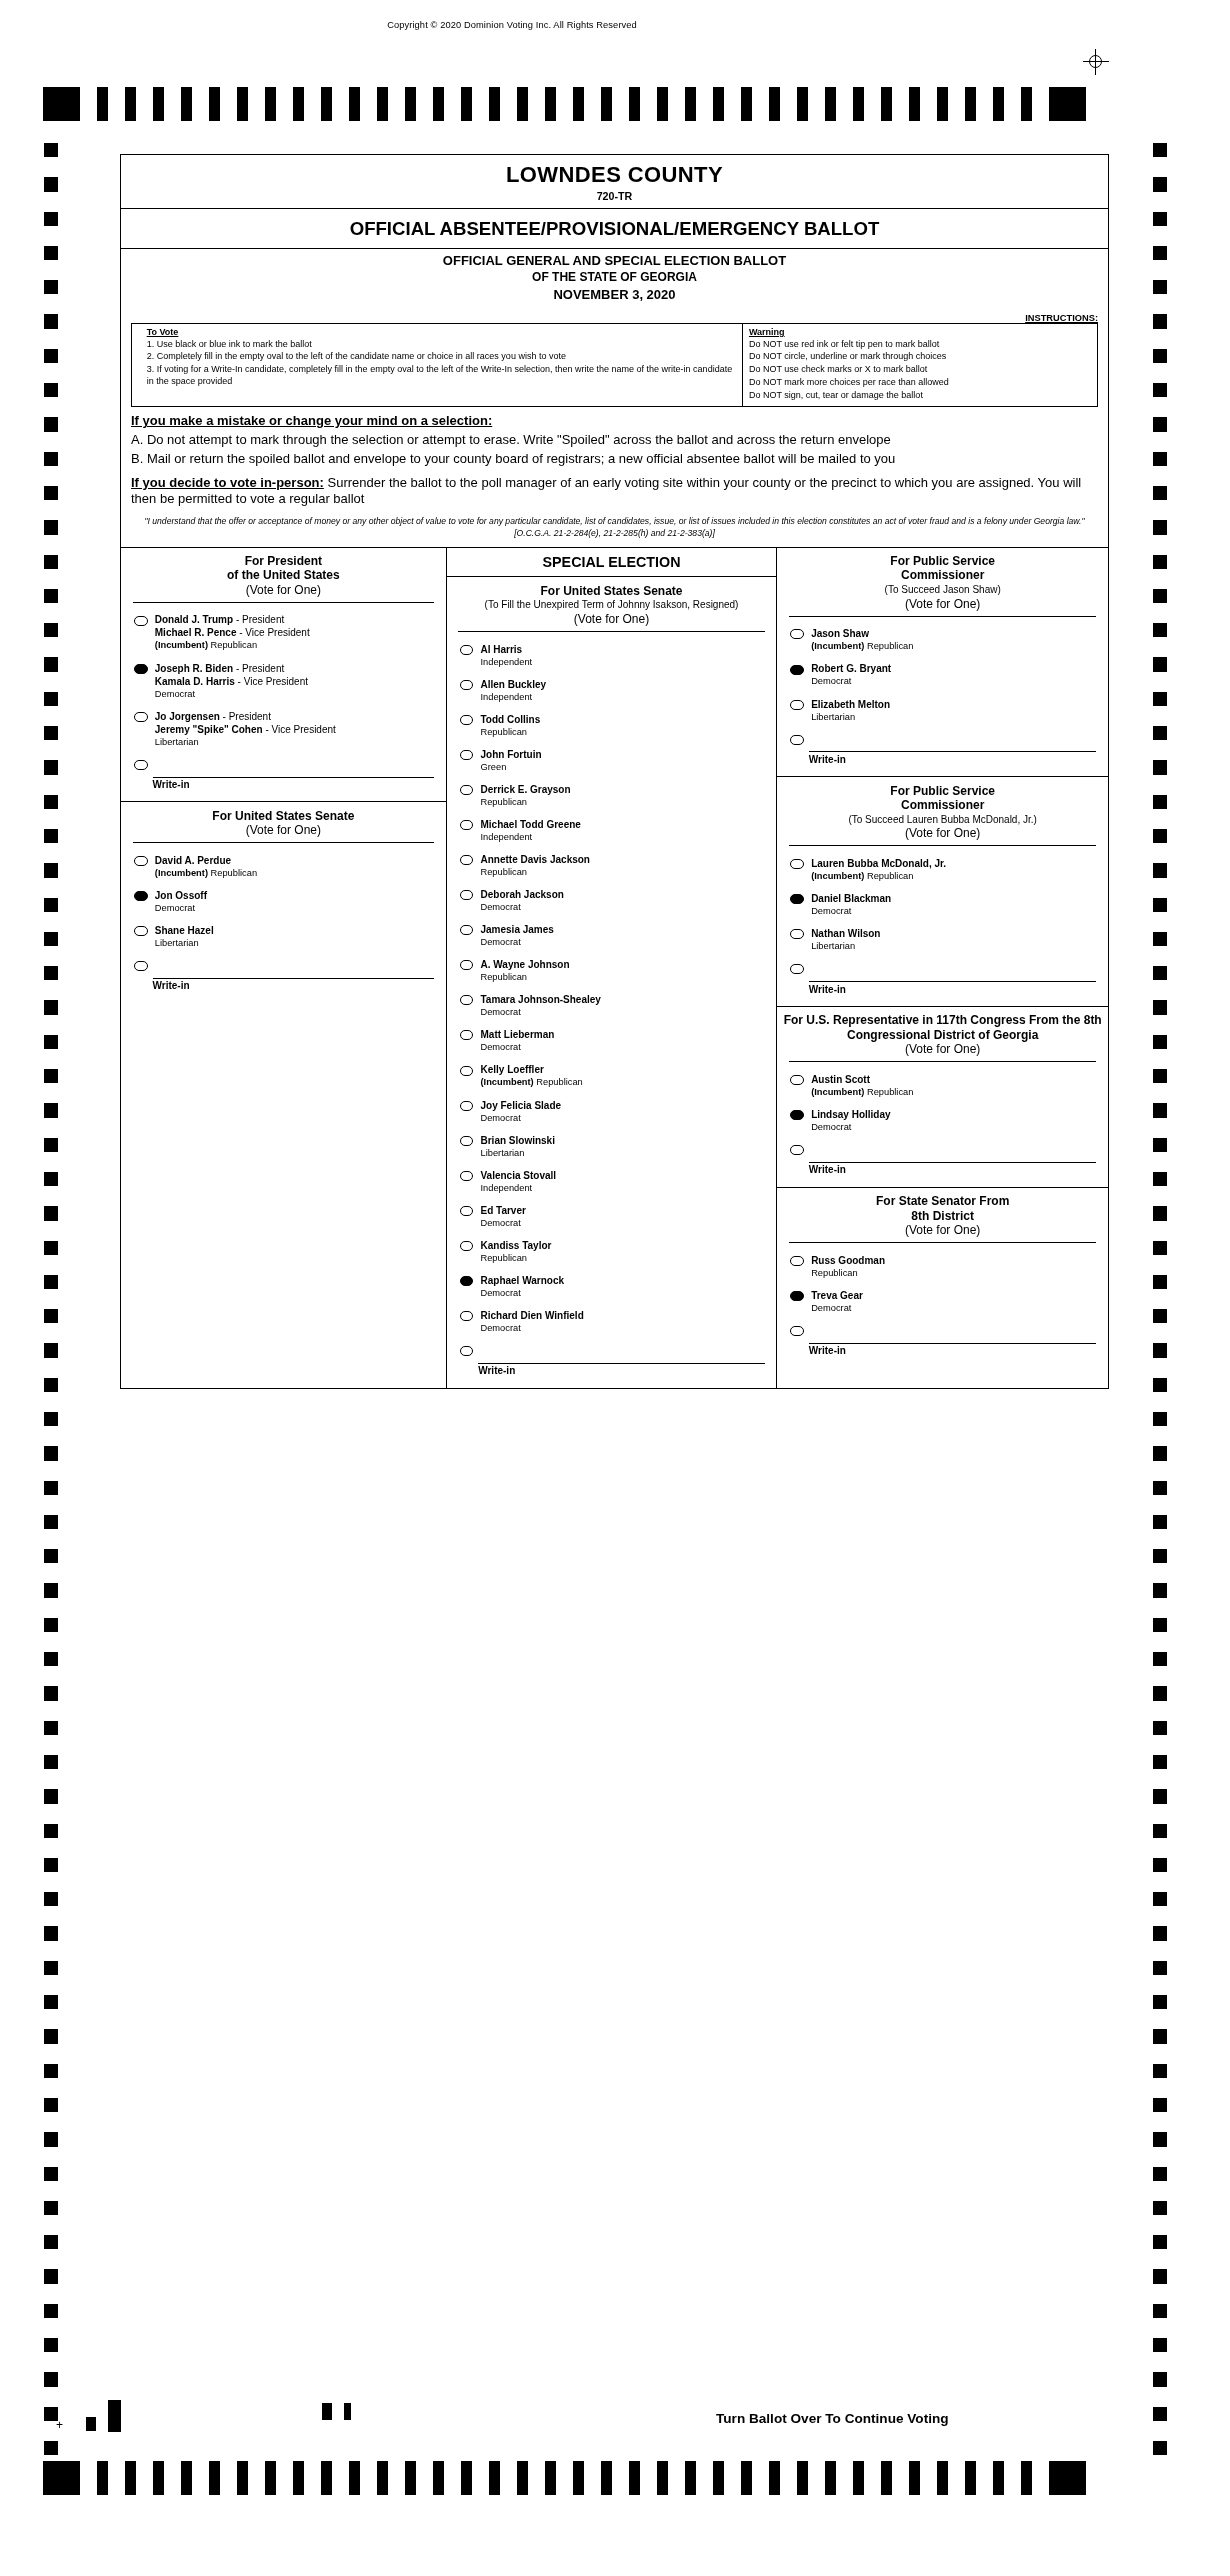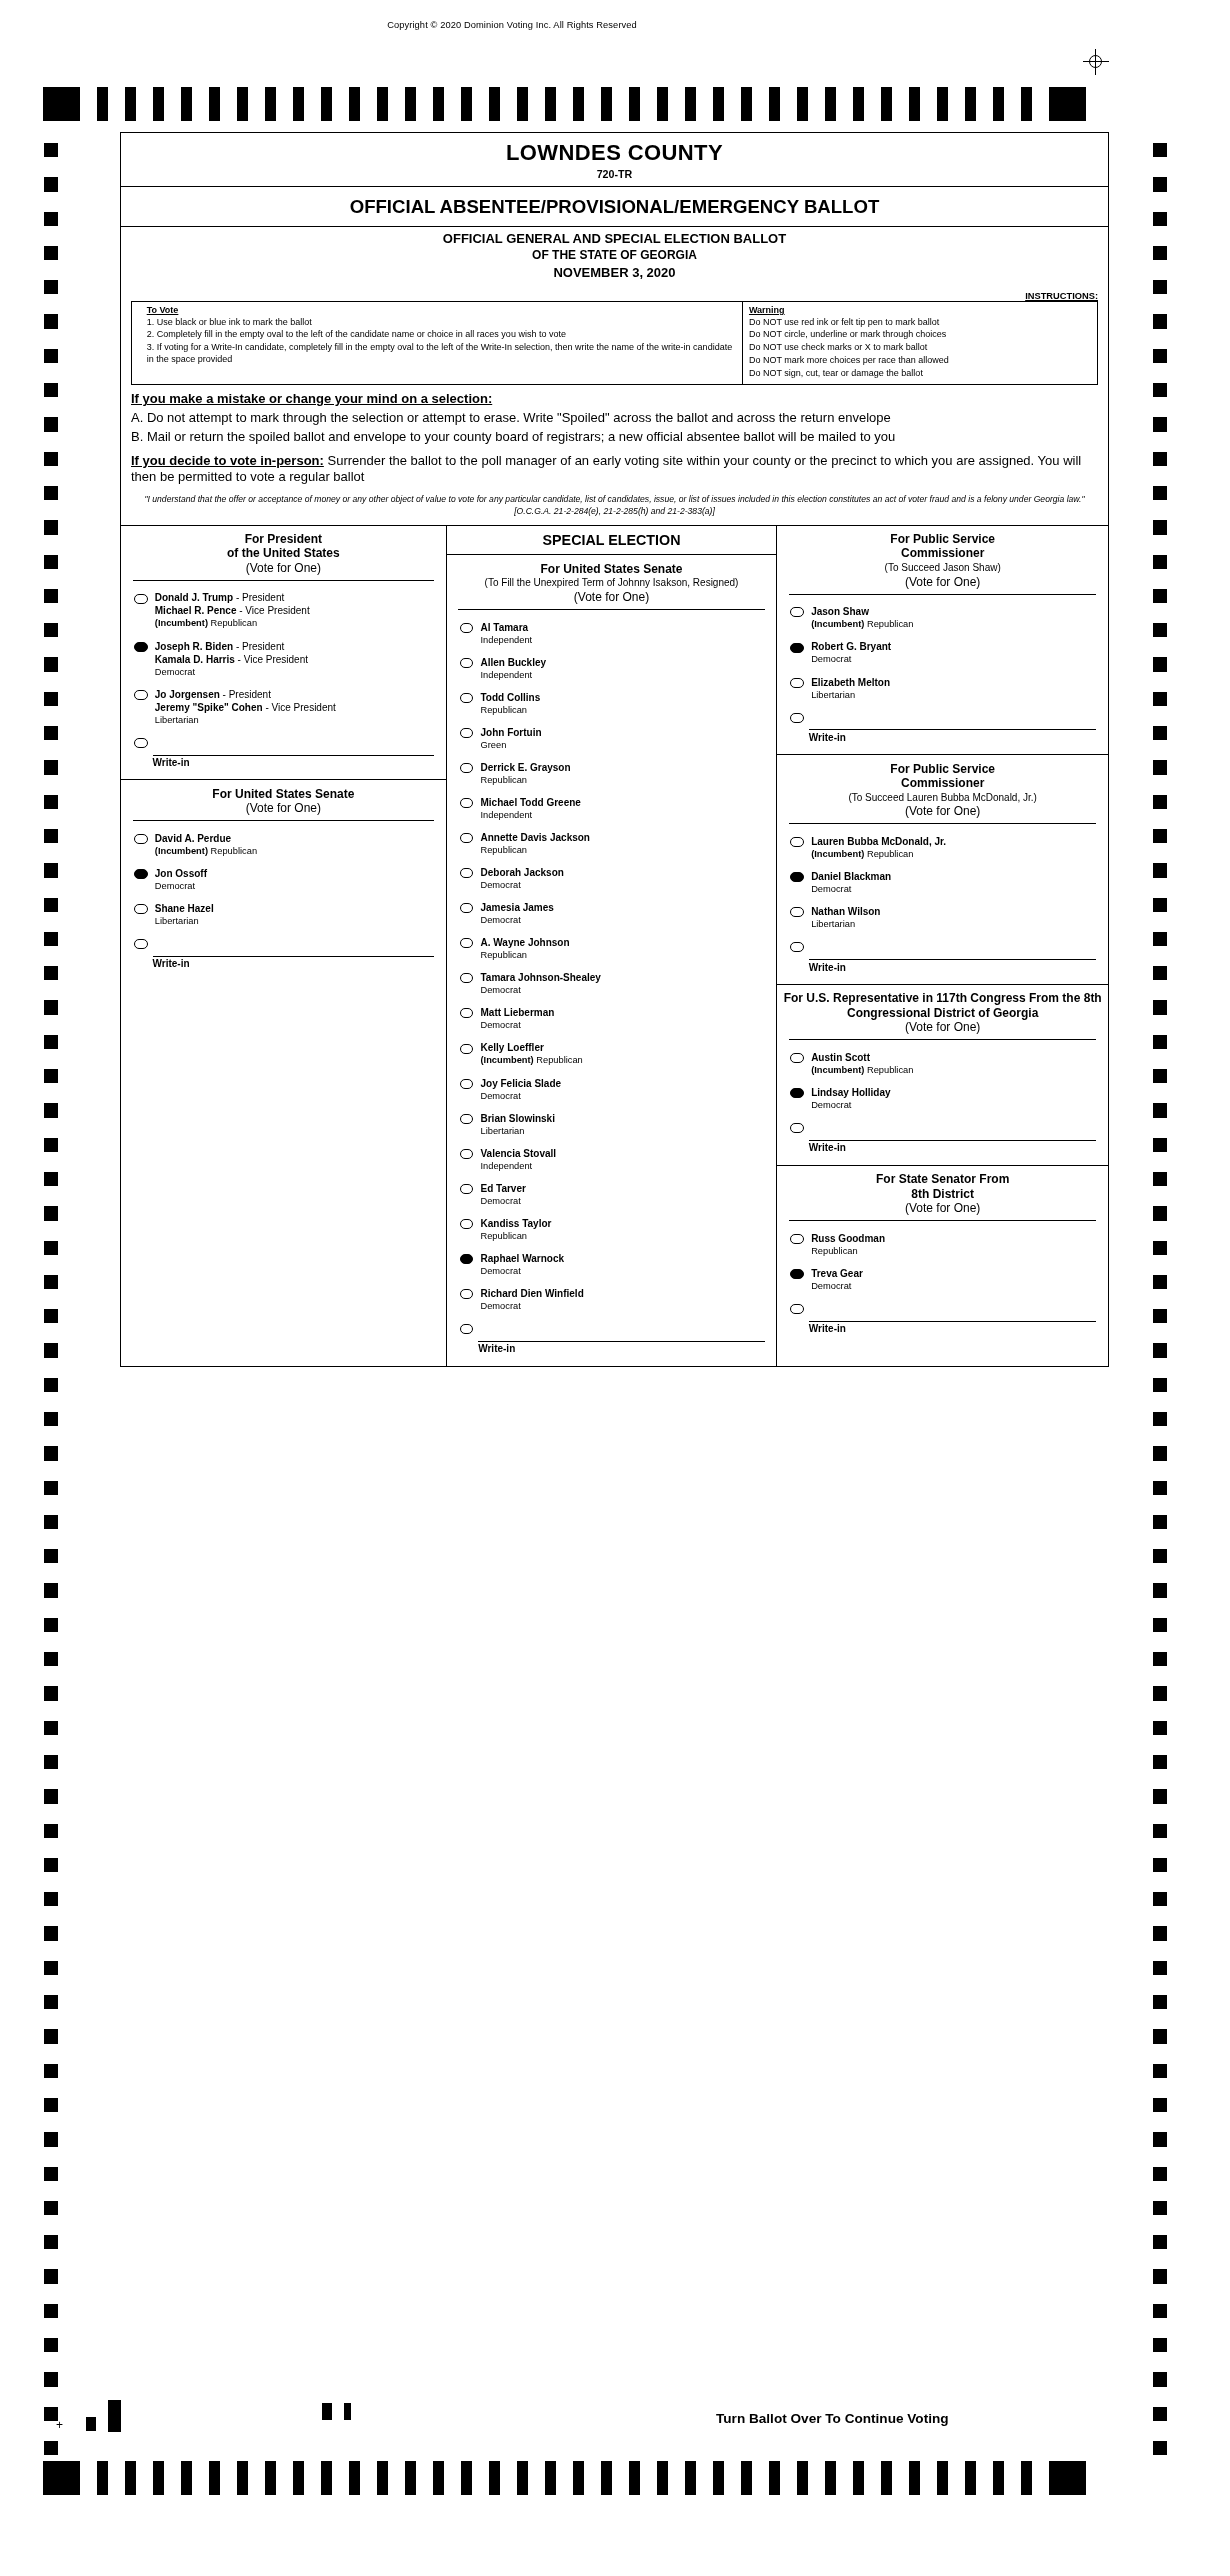--- a/index.html
+++ b/index.html
@@ -40,21 +40,21 @@
   .tm { width:11.5px; height:34px; background:#000; margin-right:16.5px; }
   .tm.wide { width:37px; }
 
   .tm-col { position:absolute; top:143px; }
   .tm-col.left { left:44px; }
   .tm-col.right { left:1153px; }
   .tm-col .tmk { width:14.3px; height:14.3px; background:#000; margin-bottom:20px; }
 
   
   .ballot {
-    position:absolute; left:120px; top:132px; width:989px;
+    position:absolute; left:120px; top:154px; width:989px;
     border:1.4px solid #000; background:#fff;
   }
   .hdr { text-align:center; padding:7.2px 4.3px 5.7px; }
   .hdr .county { font-size:22px; font-weight:bold; letter-spacing:0.4px; }
   .hdr .prec { font-size:10.7px; font-weight:bold; margin-top:2.1px; }
   .rule { border-bottom:1.4px solid #000; }
   .ttl-official { text-align:center; font-size:18.6px; font-weight:bold; padding:8.6px 0 8.6px; }
   .ttl-sub { text-align:center; padding:4.3px 0 8.6px; }
   .ttl-sub .l1 { font-size:13px; font-weight:bold; }
   .ttl-sub .l2 { font-size:12px; font-weight:bold; margin-top:1.4px; }
@@ -477,21 +477,21 @@
             <div class="c-head">
               <div class="t">For United States Senate</div>
               <div class="s">(To Fill the Unexpired Term of Johnny Isakson, Resigned)</div>
               <div class="v">(Vote for One)</div>
             </div>
             <div class="c-sep"></div>
             <div class="opts">
               <div class="opt">
                 <div class="oval"></div>
                 <div class="txt">
-                  <div><span class="n">Al Tamara</span></div>
+                  <div><span class="n">Al Harris</span></div>
                   <div class="party">Independent</div>
                 </div>
               </div>
               <div class="opt">
                 <div class="oval"></div>
                 <div class="txt">
                   <div><span class="n">Allen Buckley</span></div>
                   <div class="party">Independent</div>
                 </div>
               </div>

